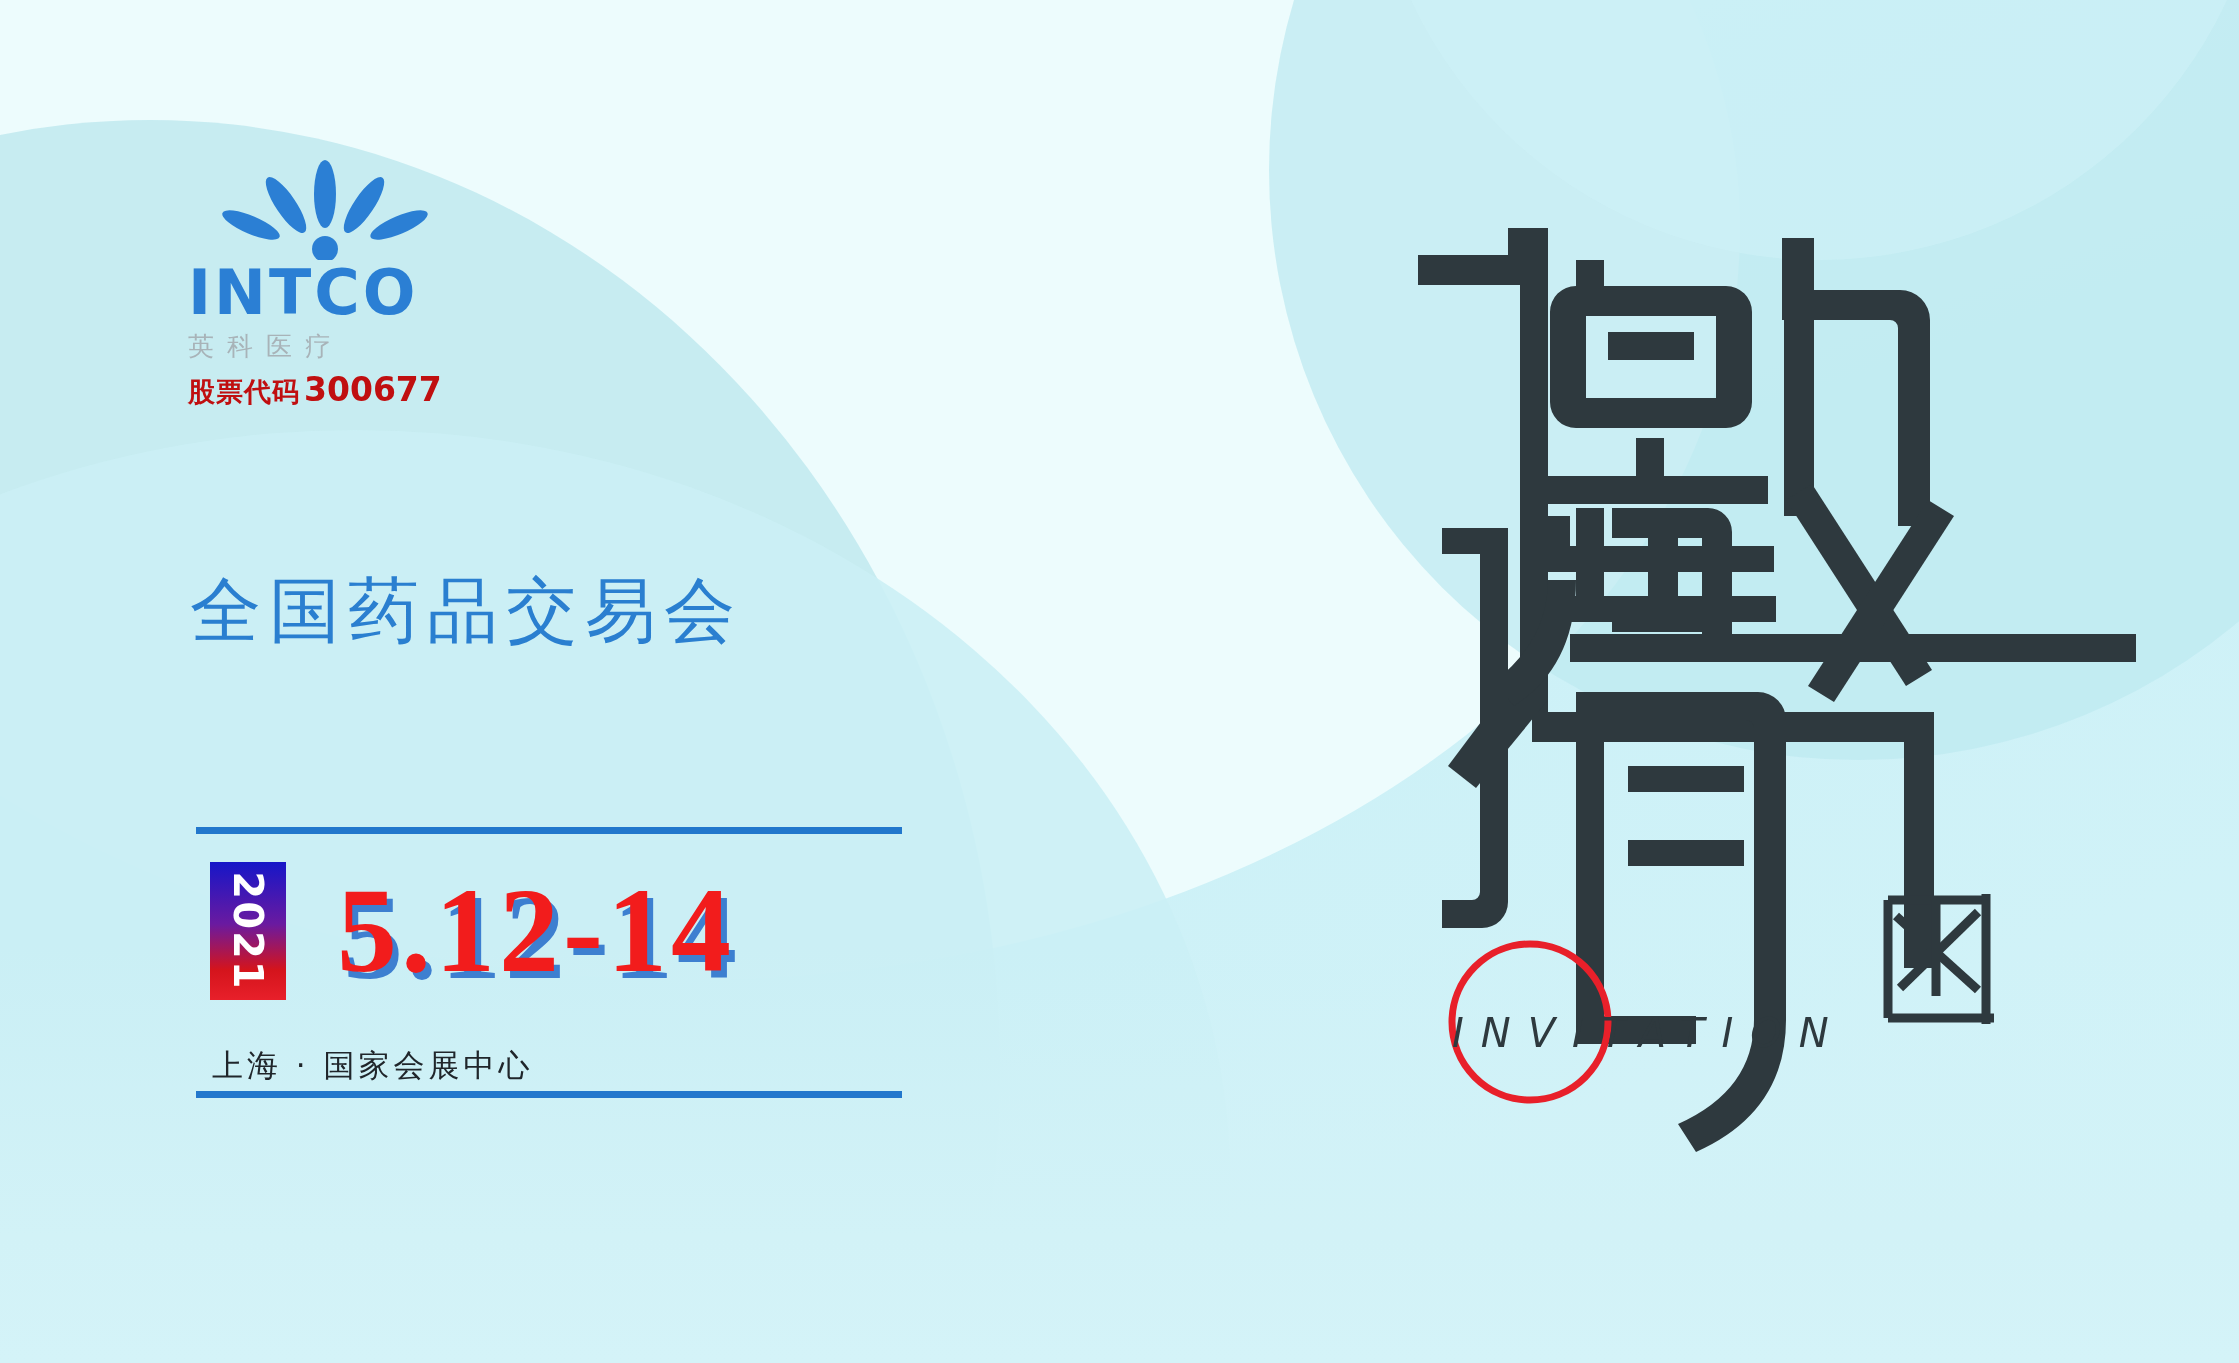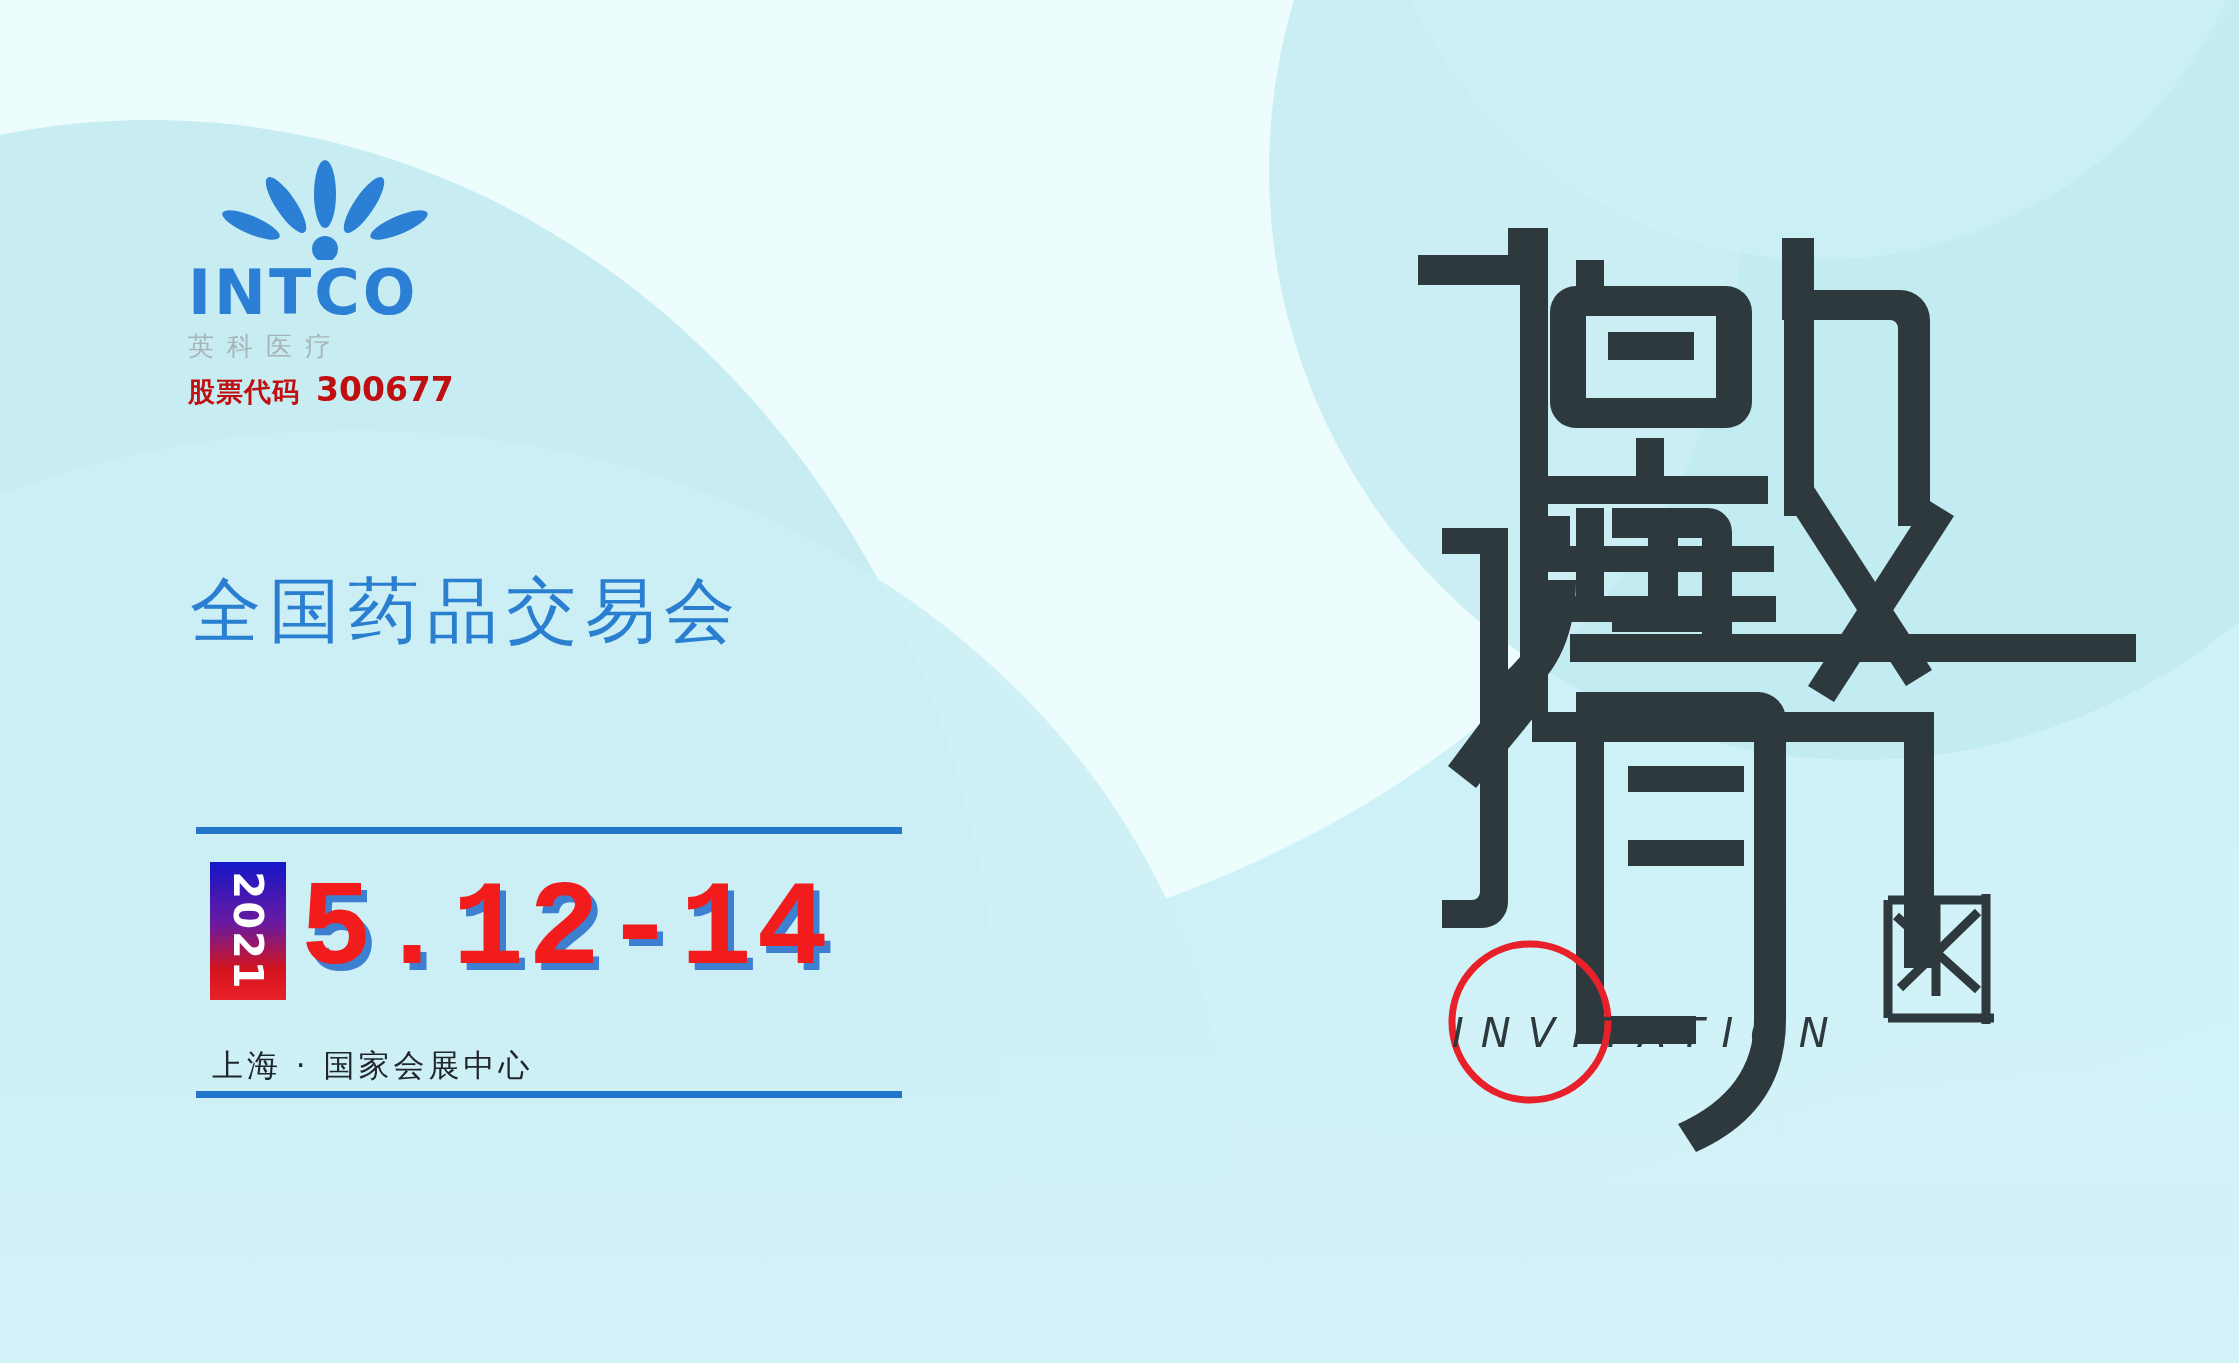--- a/index.html
+++ b/index.html
@@ -63,21 +63,21 @@
   #logo-cn{
     font-family:"DejaVu Sans","Liberation Sans",sans-serif;
     font-size:26px;letter-spacing:13px;color:#a8b3b8;
     margin-top:9px;line-height:1;white-space:nowrap;
   }
   #logo-stock{
     margin-top:14px;line-height:1;white-space:nowrap;color:#c00f10;
     font-family:"DejaVu Sans","Liberation Sans",sans-serif;
   }
   #logo-stock .lbl{font-size:27px;font-weight:bold;letter-spacing:1px;}
-  #logo-stock .num{font-size:33px;font-weight:bold;letter-spacing:0px;margin-left:16px;}
+  #logo-stock .num{font-size:33px;font-weight:bold;letter-spacing:0px;margin-left:4px;}
 
   
   #event-title{
     position:absolute;left:190px;top:572px;
     font-family:"DejaVu Sans","Liberation Sans",sans-serif;
     font-size:71px;font-weight:normal;color:#2a7fd0;
     letter-spacing:8px;line-height:1.1;white-space:nowrap;
   }
 
   
@@ -91,22 +91,22 @@
     width:76px;height:138px;
     background:linear-gradient(180deg,#1616c8 0%,#6a1aa0 45%,#d4141c 78%,#e8202a 100%);
     display:flex;align-items:center;justify-content:center;
   }
   #year-badge span{
     font-family:"DejaVu Sans","Liberation Sans",sans-serif;
     color:#ffffff;font-size:40px;font-weight:bold;letter-spacing:2px;
     transform:rotate(90deg);white-space:nowrap;display:block;
   }
   #date-text{
-    margin-left:14px;
-    font-family:Liberation Mono, monospace;
+    margin-left:51px;
+    font-family:Liberation Serif, serif;
     font-size:120px;font-weight:bold;color:#f21c1c;
     letter-spacing:4px;line-height:1;white-space:nowrap;
     text-shadow:6px 7px 0 #3d7fd0;
   }
 
   
   #venue{
     position:absolute;left:212px;top:1025px;
     font-family:"DejaVu Sans","Liberation Sans",sans-serif;
     font-size:31px;color:#20262b;letter-spacing:4px;white-space:nowrap;margin-top:20px;

